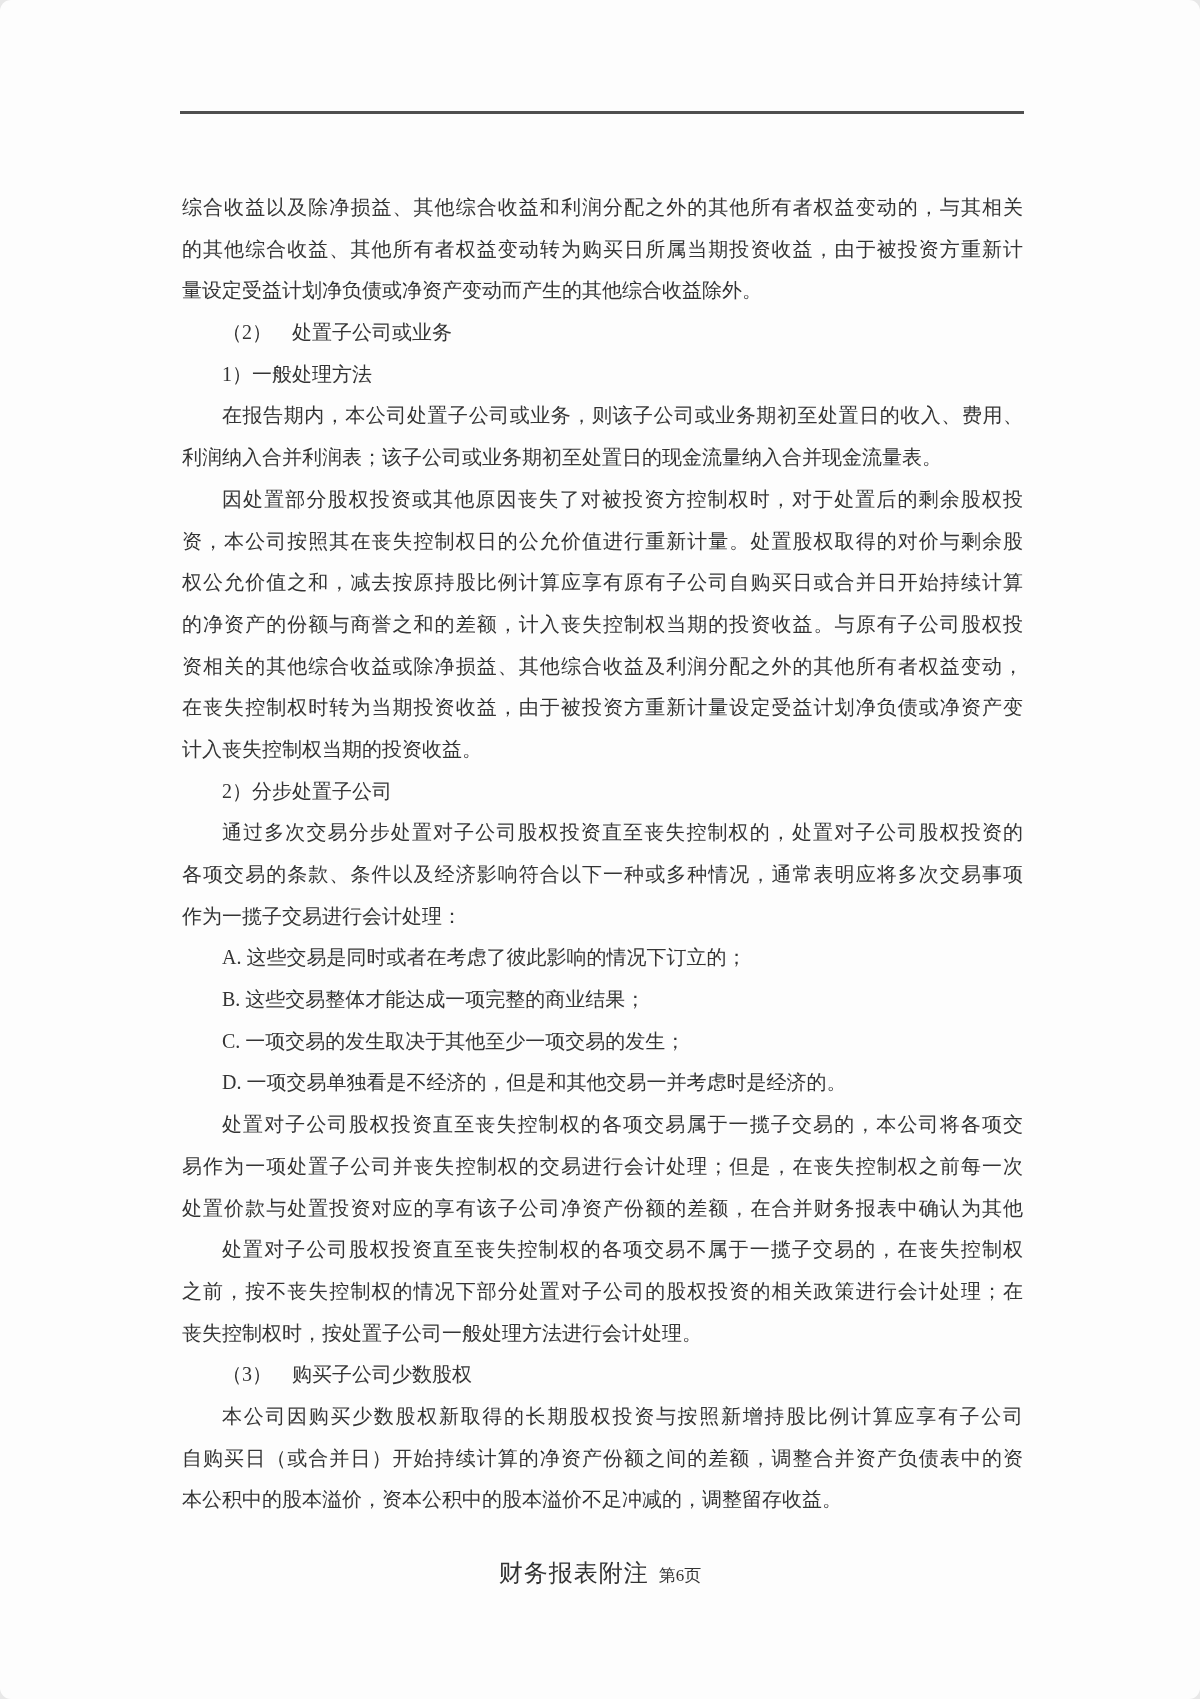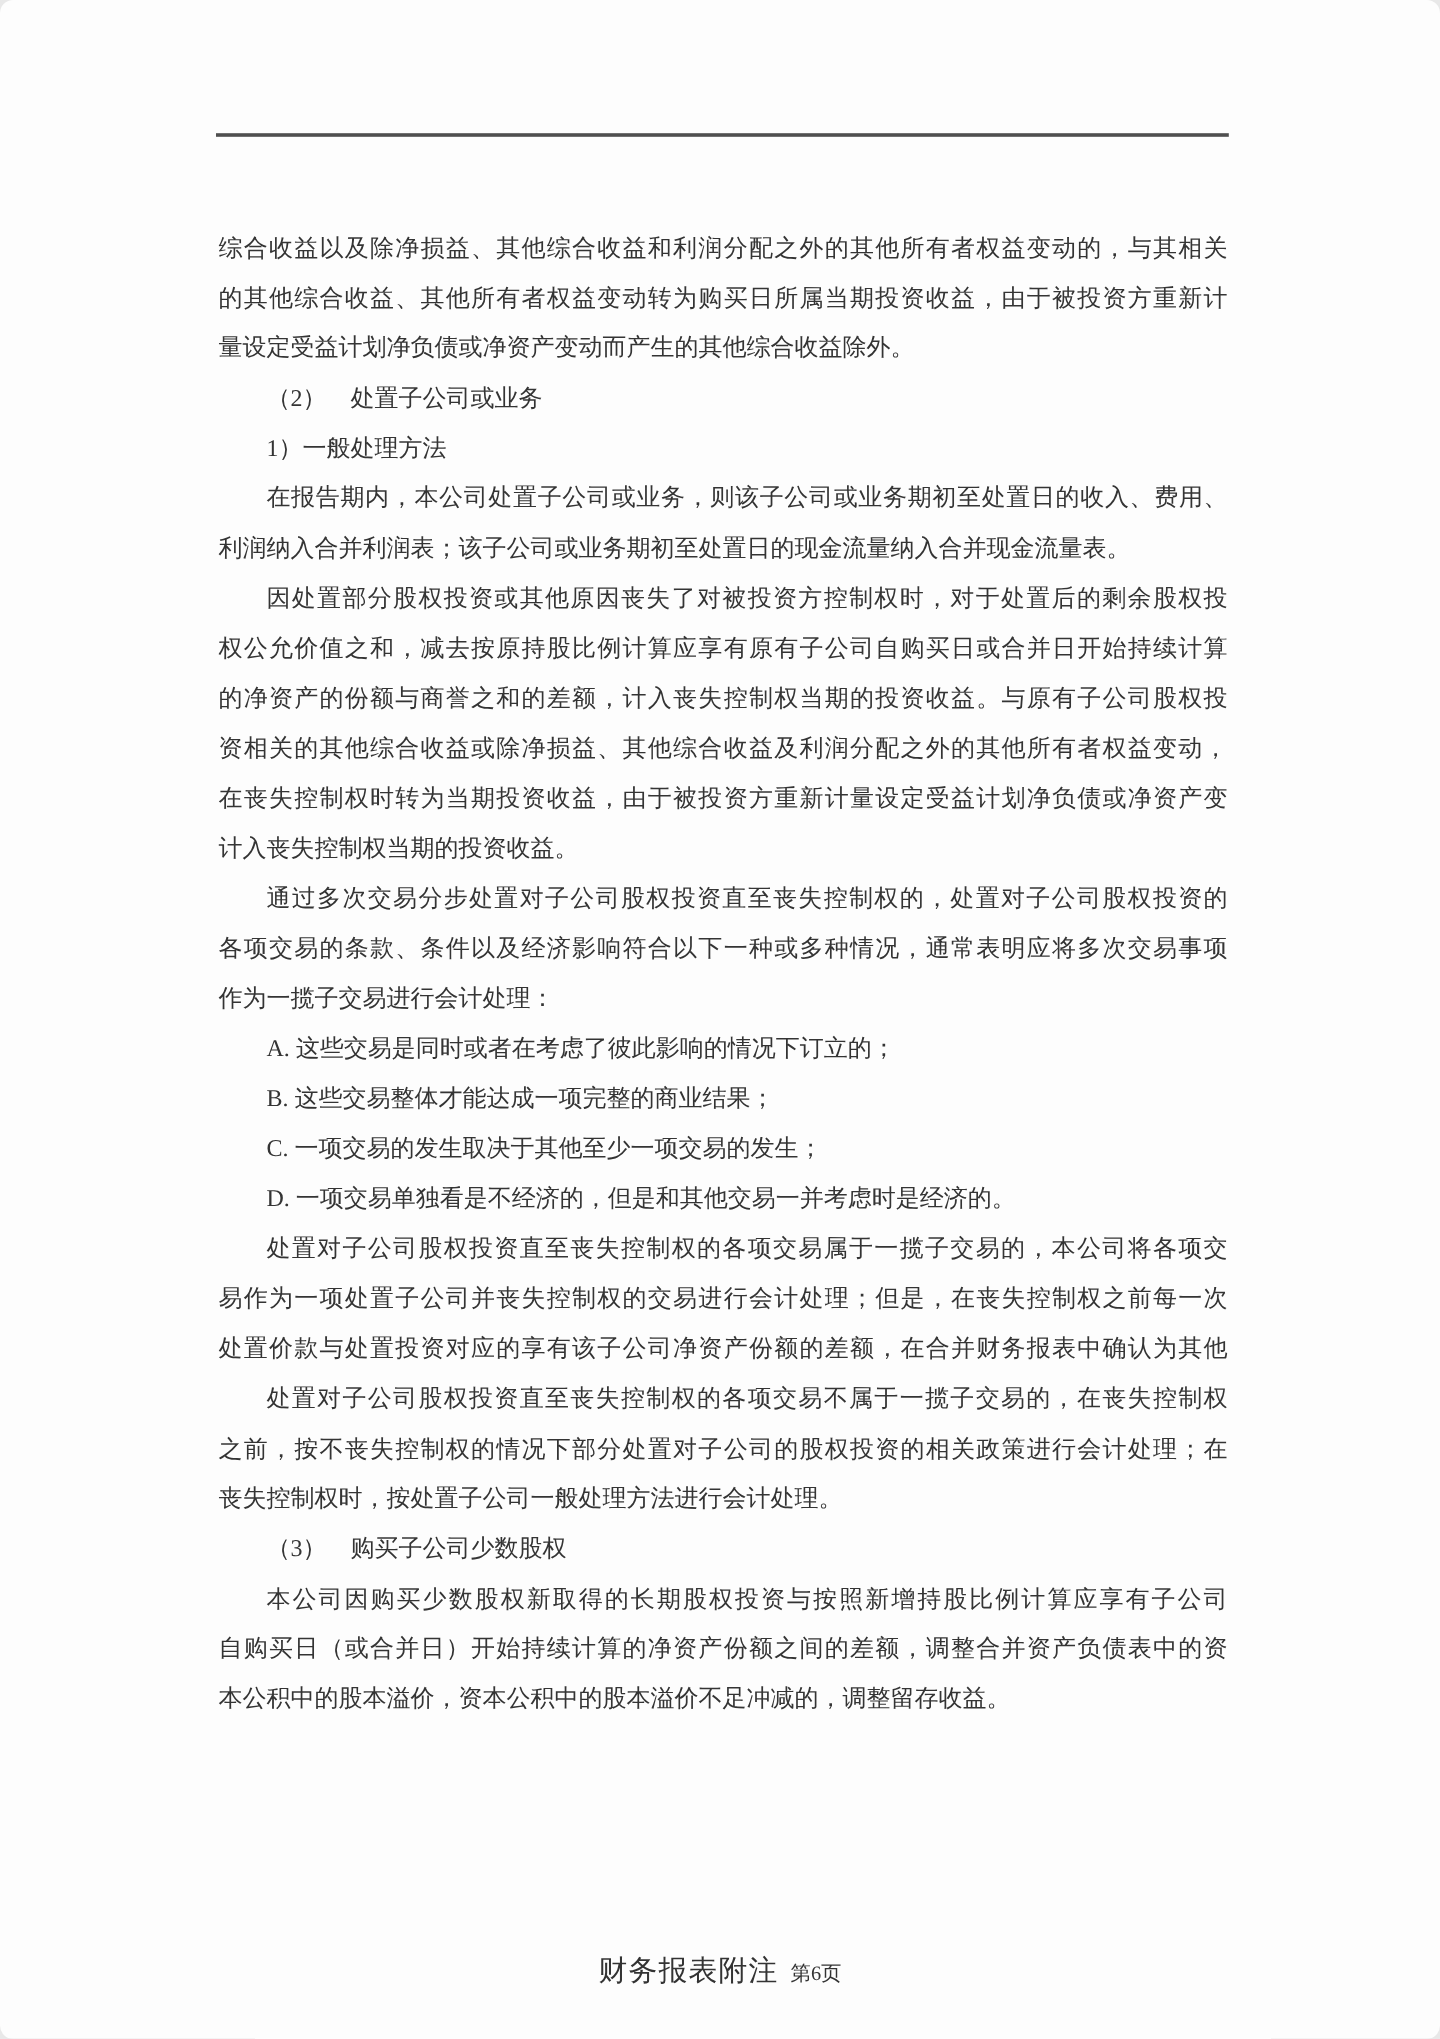--- a/index.html
+++ b/index.html
@@ -29,21 +29,21 @@
     height:41.7px;
     line-height:41.7px;
     text-align:justify;
     overflow:hidden;
     white-space:normal;
   }
   .line.full{ text-align-last:justify; }
   .line.ind{ text-indent:2em; }
   .page-footer{
     position:absolute;
-    left:0;top:1628px;
+    left:0;top:1558px;
     width:100%;
     text-align:center;
     color:#333333;
     line-height:30px;
   }
   .footer-title{
     font-size:24px;
     letter-spacing:1px;
   }
   .footer-page{
@@ -60,25 +60,27 @@
 
   <div class="doc-body">
     <div class="line full">综合收益以及除净损益、其他综合收益和利润分配之外的其他所有者权益变动的，与其相关</div>
     <div class="line full">的其他综合收益、其他所有者权益变动转为购买日所属当期投资收益，由于被投资方重新计</div>
     <div class="line">量设定受益计划净负债或净资产变动而产生的其他综合收益除外。</div>
     <div class="line ind">（2）　处置子公司或业务</div>
     <div class="line ind">1）一般处理方法</div>
     <div class="line ind full">在报告期内，本公司处置子公司或业务，则该子公司或业务期初至处置日的收入、费用、</div>
     <div class="line">利润纳入合并利润表；该子公司或业务期初至处置日的现金流量纳入合并现金流量表。</div>
     <div class="line ind full">因处置部分股权投资或其他原因丧失了对被投资方控制权时，对于处置后的剩余股权投</div>
+    <div class="line full">资，本公司按照其在丧失控制权日的公允价值进行重新计量。处置股权取得的对价与剩余股</div>
     <div class="line full">权公允价值之和，减去按原持股比例计算应享有原有子公司自购买日或合并日开始持续计算</div>
     <div class="line full">的净资产的份额与商誉之和的差额，计入丧失控制权当期的投资收益。与原有子公司股权投</div>
     <div class="line full">资相关的其他综合收益或除净损益、其他综合收益及利润分配之外的其他所有者权益变动，</div>
     <div class="line full">在丧失控制权时转为当期投资收益，由于被投资方重新计量设定受益计划净负债或净资产变</div>
     <div class="line">计入丧失控制权当期的投资收益。</div>
+    <div class="line ind">2）分步处置子公司</div>
     <div class="line ind full">通过多次交易分步处置对子公司股权投资直至丧失控制权的，处置对子公司股权投资的</div>
     <div class="line full">各项交易的条款、条件以及经济影响符合以下一种或多种情况，通常表明应将多次交易事项</div>
     <div class="line">作为一揽子交易进行会计处理：</div>
     <div class="line ind">A. 这些交易是同时或者在考虑了彼此影响的情况下订立的；</div>
     <div class="line ind">B. 这些交易整体才能达成一项完整的商业结果；</div>
     <div class="line ind">C. 一项交易的发生取决于其他至少一项交易的发生；</div>
     <div class="line ind">D. 一项交易单独看是不经济的，但是和其他交易一并考虑时是经济的。</div>
     <div class="line ind full">处置对子公司股权投资直至丧失控制权的各项交易属于一揽子交易的，本公司将各项交</div>
     <div class="line full">易作为一项处置子公司并丧失控制权的交易进行会计处理；但是，在丧失控制权之前每一次</div>
     <div class="line full">处置价款与处置投资对应的享有该子公司净资产份额的差额，在合并财务报表中确认为其他</div>

